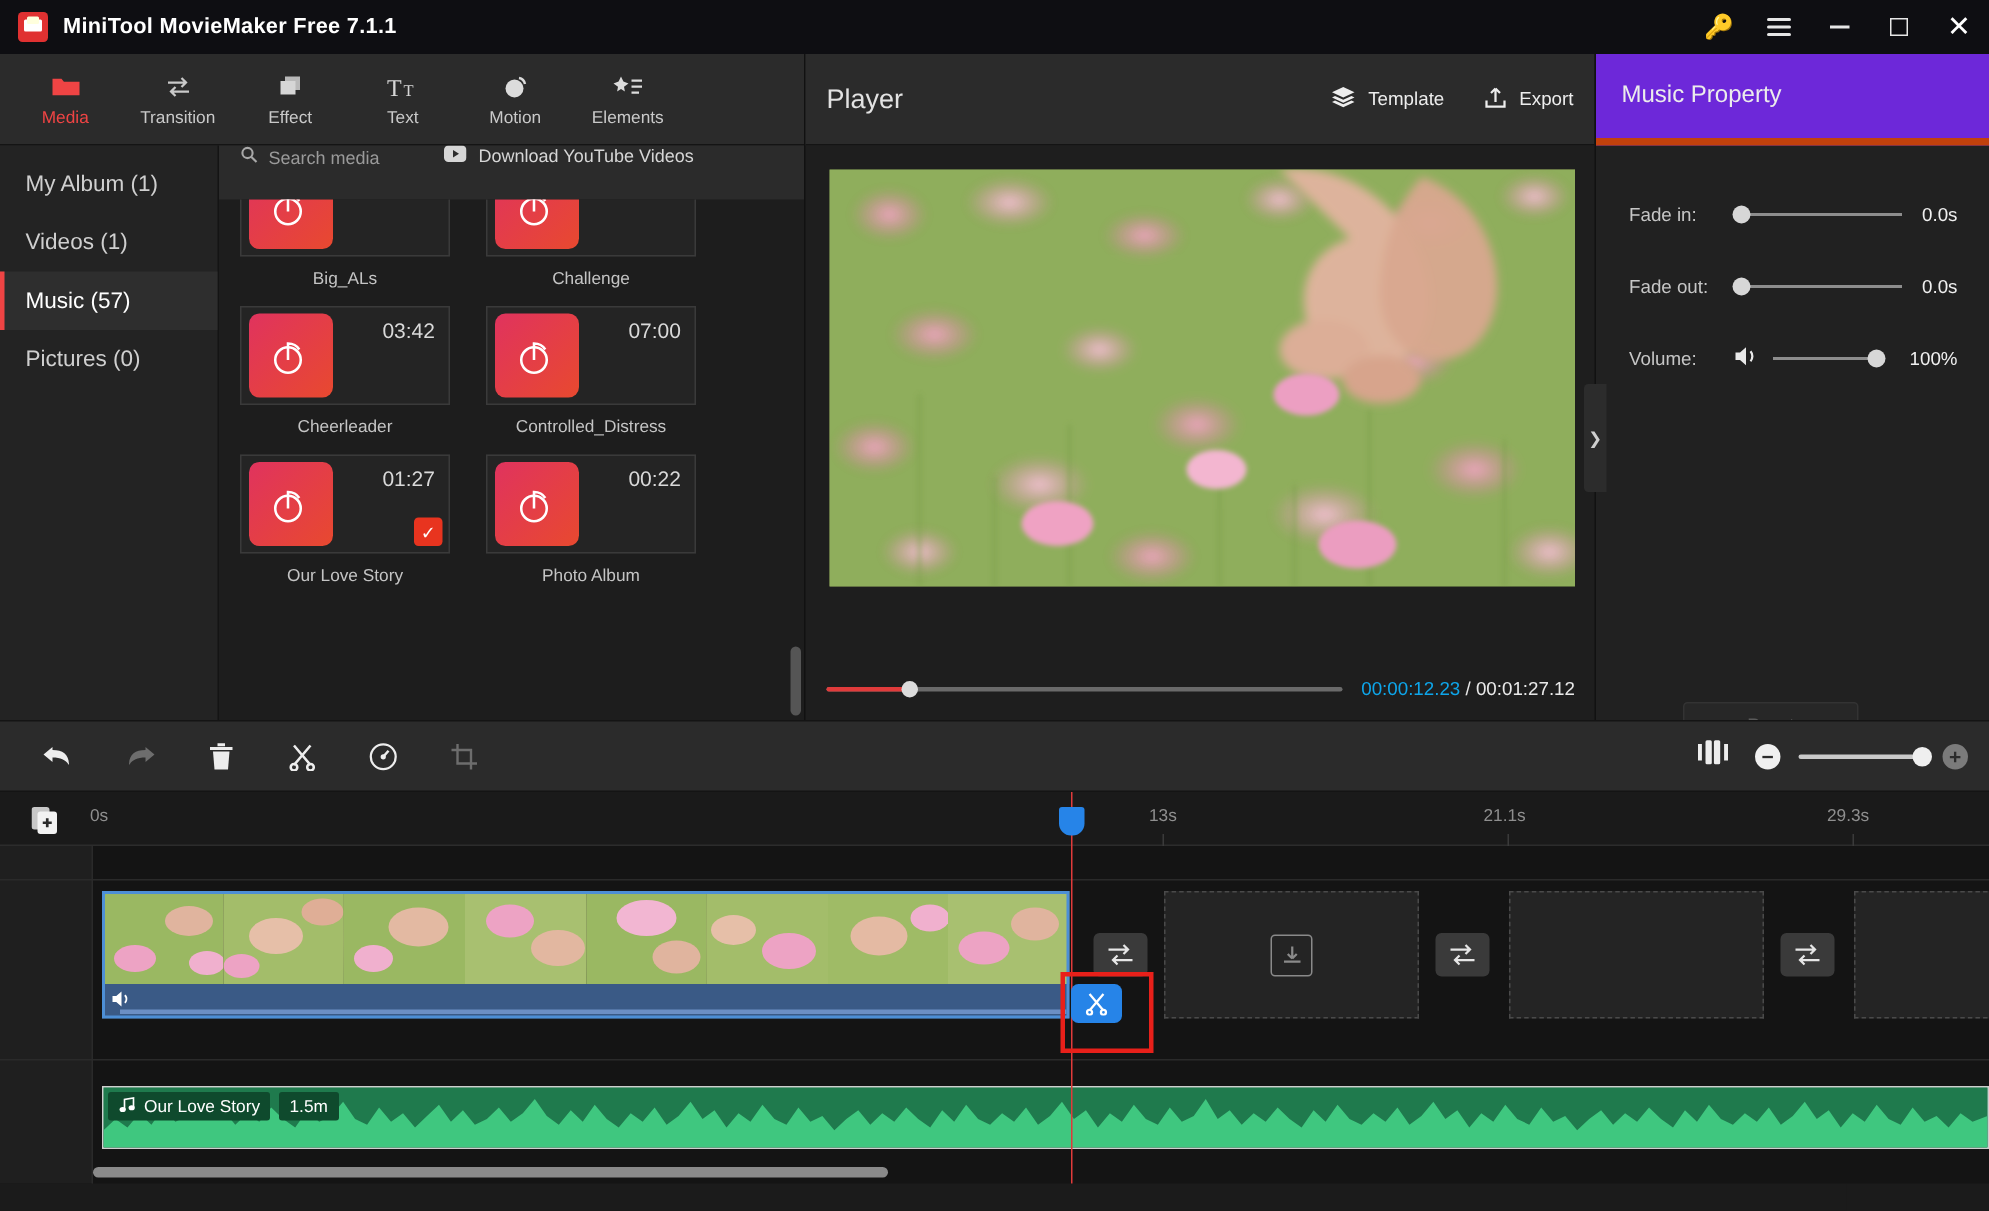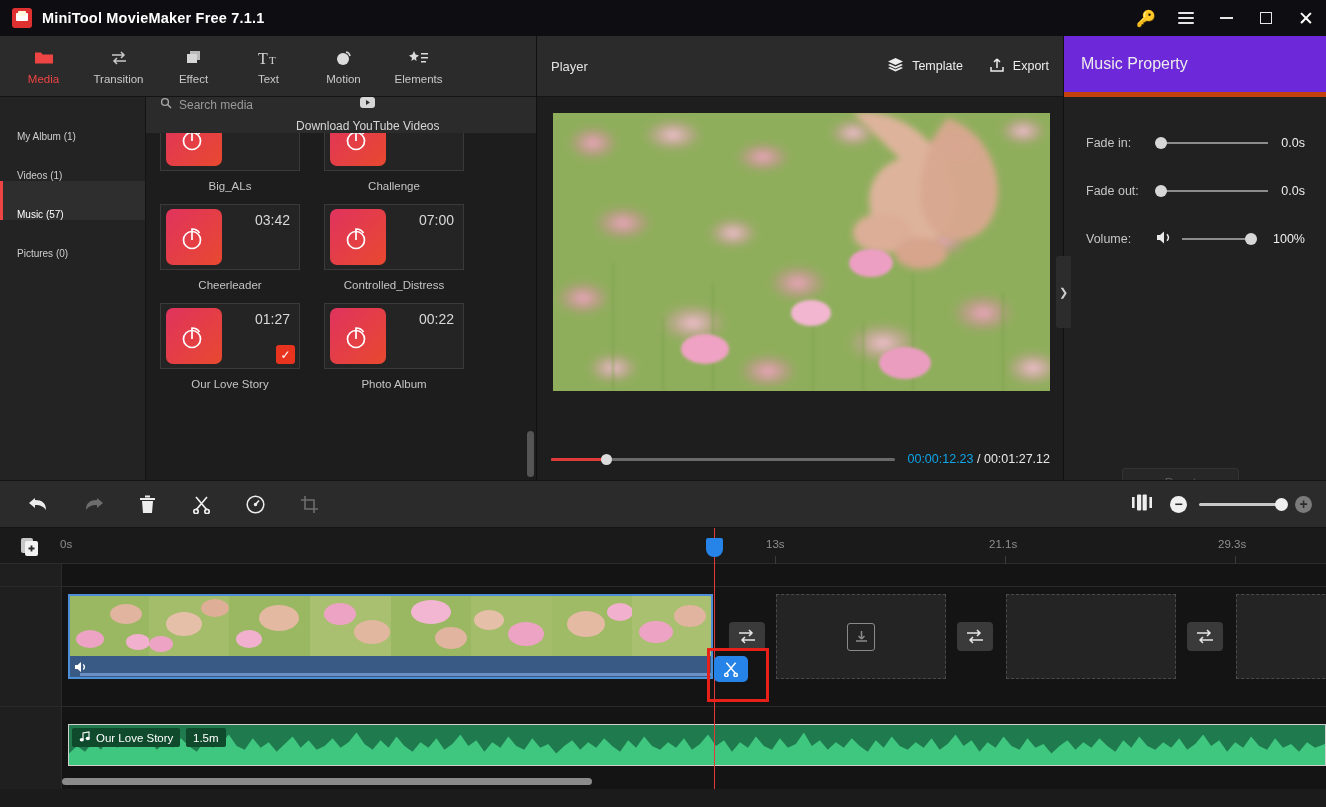--- a/index.html
+++ b/index.html
@@ -33,33 +33,33 @@
     background:#2b2b2b; display:flex; align-items:center; padding-left:6px;
     border-bottom:1px solid #141414;}
   .tb-item { width:75px; height:58px; display:flex; flex-direction:column;
     align-items:center; justify-content:center; gap:5px; font-size:11.5px; color:#c9c9c9;}
   .tb-item.active { color:#ef4444; }
   .tb-ic { height:20px; display:flex; align-items:center; justify-content:center; }
 
   
   .leftpane { position:absolute; left:0; top:97px; width:146px; height:383px;
     background:#232323; border-right:1px solid #141414; padding-top:6px; }
-  .cat { height:39px; display:flex; align-items:flex-end; padding-left:17px;
-    font-size:10px; color:#cfcfcf; position:relative; }
+  .cat { height:39px; display:flex; align-items:center; padding-left:17px;
+    font-size:15px; color:#cfcfcf; position:relative; }
   .cat.sel { background:#2e2e2e; color:#ffffff; }
   .cat.sel:before { content:""; position:absolute; left:0; top:0; width:3px; height:100%;
     background:#ef4444; }
 
   
   .mediapane { position:absolute; left:146px; top:97px; width:390px; height:383px;
     background:#1d1d1d; }
   .media-top { height:36px; background:#2b2b2b; display:flex; align-items:flex-start;
     font-size:12px; color:#bdbdbd; }
   .search-box { display:flex; align-items:center; gap:7px; margin-left:14px; }
-  .dl-yt { display:flex; align-items:center; gap:8px; margin-left:43px; color:#d6d6d6;flex-direction:column; }
+  .dl-yt { display:flex; align-items:center; gap:8px; margin-left:43px; color:#d6d6d6; }
   .grid { position:relative; padding:0 14px; height:347px; overflow:hidden; }
   .grid-inner { display:flex; flex-wrap:wrap; gap:0 24px; margin-top:-28px; }
   .cell { width:140px; margin-bottom:12px; }
   .thumb { width:140px; height:66px; border:1px solid #3a3a3a; background:#242424;
     position:relative; display:flex; align-items:center; }
   .musicsq { width:56px; height:56px; margin-left:5px; border-radius:7px;
     background:linear-gradient(135deg,#e0335e 0%,#e8492f 100%);
     display:flex; align-items:center; justify-content:center; }
   .dur { position:absolute; right:9px; top:7px; font-size:14px; color:#d9d9d9; }
   .chk { position:absolute; right:4px; bottom:4px; width:19px; height:19px;
@@ -67,21 +67,21 @@
     justify-content:center; color:#fff; font-size:12px; }
   .cap { text-align:center; font-size:11.5px; color:#c4c4c4; margin-top:9px; }
   .vscroll { position:absolute; right:2px; top:298px; width:7px; height:46px;
     background:#555; border-radius:4px; }
 
   
   .player { position:absolute; left:536px; top:36px; width:527px; height:444px;
     background:#1e1e1e; border-left:1px solid #111; }
   .player-hd { height:61px; background:#2b2b2b; display:flex; align-items:center;
     padding:0 14px; border-bottom:1px solid #141414; }
-  .player-hd .t { font-size:13px; color:#e2e2e2; }
+  .player-hd .t { font-size:18px; color:#e2e2e2; }
   .hd-btn { display:flex; align-items:center; gap:8px; font-size:12.5px; color:#ededed; }
   .video { position:absolute; left:16px; top:77px; width:497px; height:278px;
     background:linear-gradient(160deg,#8fae5c 0%,#a8c067 35%,#9bb862 70%,#7d9b4e 100%);
     overflow:hidden; }
   .flowers { position:absolute; inset:0; }
   .seekrow { position:absolute; left:0; top:409px; width:527px; height:28px;
     display:flex; align-items:center; padding:0 14px; }
   .seek { flex:1; height:3px; background:#6a6a6a; position:relative; border-radius:2px; }
   .seek .fill { position:absolute; left:0; top:0; height:3px; width:16%;
     background:#e03b3b; border-radius:2px;}

